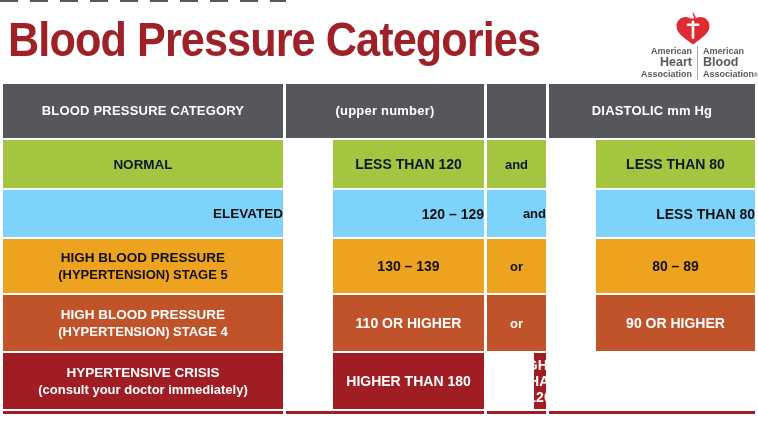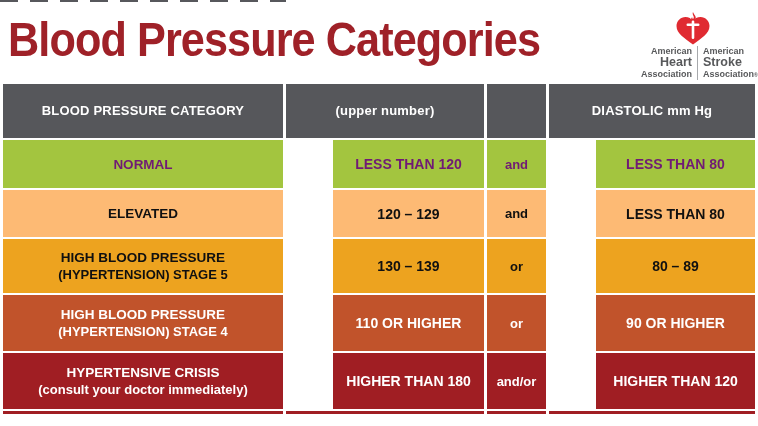--- a/index.html
+++ b/index.html
@@ -47,22 +47,22 @@
     grid-template-columns:280px 198px 59px 206px;
     grid-template-rows:54px 48px 47px 54px 56px 56px;
     column-gap:3px; row-gap:2px;
   }
   .cell {
     display:flex; flex-direction:column;
     align-items:center; justify-content:center;
     text-align:center; font-weight:bold;
   }
   .head { background:#56575b; color:#ffffff; font-size:13px; line-height:16px; letter-spacing:0.2px; }
-  .r0 { background:#a3c53f; color:#701a75; }
-  .r1 { background:#fdba74; color:#101010; }
+  .r0 { background:#a3c53f; color:#0f172a; }
+  .r1 { background:#7dd3fc; color:#101010;align-items:flex-end; }
   .r2 { background:#eda31f; color:#101010; }
   .r3 { background:#c1532b; color:#ffffff; }
   .r4 { background:#a01e23; color:#ffffff; }
   .cat1 { font-size:13.5px; line-height:17px; }
   .cat2 { font-size:13px;   line-height:17px; }
   .val  { font-size:14px;margin-left:47px; }
   .conn { font-size:13px; }
 
   
   .bottom-sliver {
@@ -90,21 +90,21 @@
     </svg>
   </span>
   <div class="logo-text">
     <div class="logo-col left">
       <span class="l-sm">American</span>
       <span class="l-lg">Heart</span>
       <span class="l-sm">Association</span>
     </div>
     <div class="logo-col right">
       <span class="l-sm">American</span>
-      <span class="l-lg">Stroke</span>
+      <span class="l-lg">Blood</span>
       <span class="l-sm"><span>Association</span><span class="reg">®</span></span>
     </div>
   </div>
 </div>
 
 <div class="bp-table">
 
   <div class="cell head">
     <span>BLOOD PRESSURE CATEGORY</span>
   </div>
@@ -148,21 +148,20 @@
   </div>
   <div class="cell r3 val">110 OR HIGHER</div>
   <div class="cell r3 conn">or</div>
   <div class="cell r3 val">90 OR HIGHER</div>
 
   <div class="cell r4">
     <span class="cat1">HYPERTENSIVE CRISIS</span>
     <span class="cat2">(consult your doctor immediately)</span>
   </div>
   <div class="cell r4 val">HIGHER THAN 180</div>
-  <div class="cell r4 conn">and/or</div>
   <div class="cell r4 val">HIGHER THAN 120</div>
 </div>
 
 <div class="bottom-sliver">
   <div></div>
   <div></div>
   <div></div>
   <div></div>
 </div>
 

